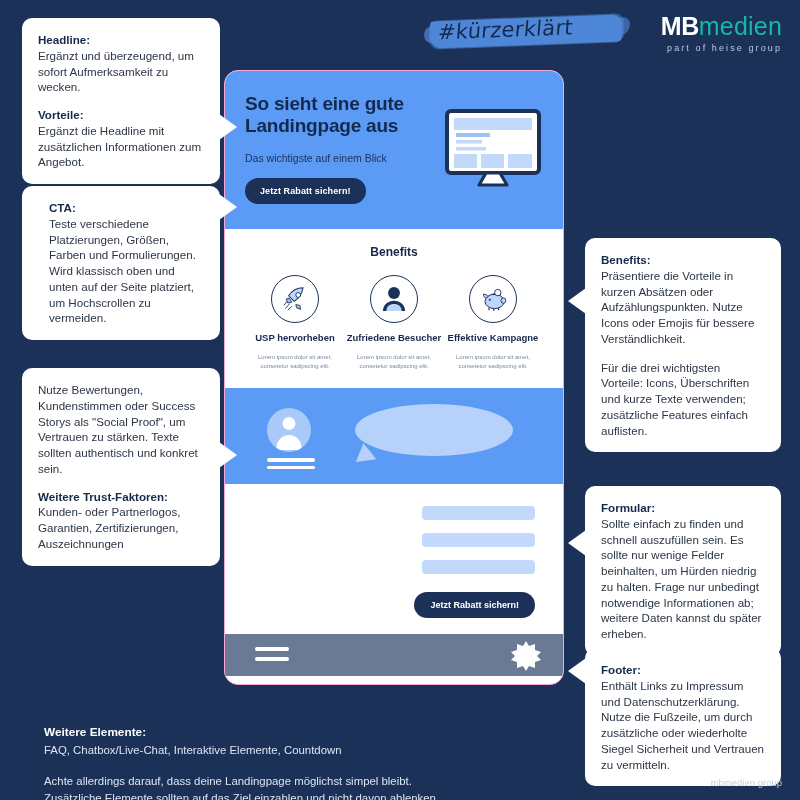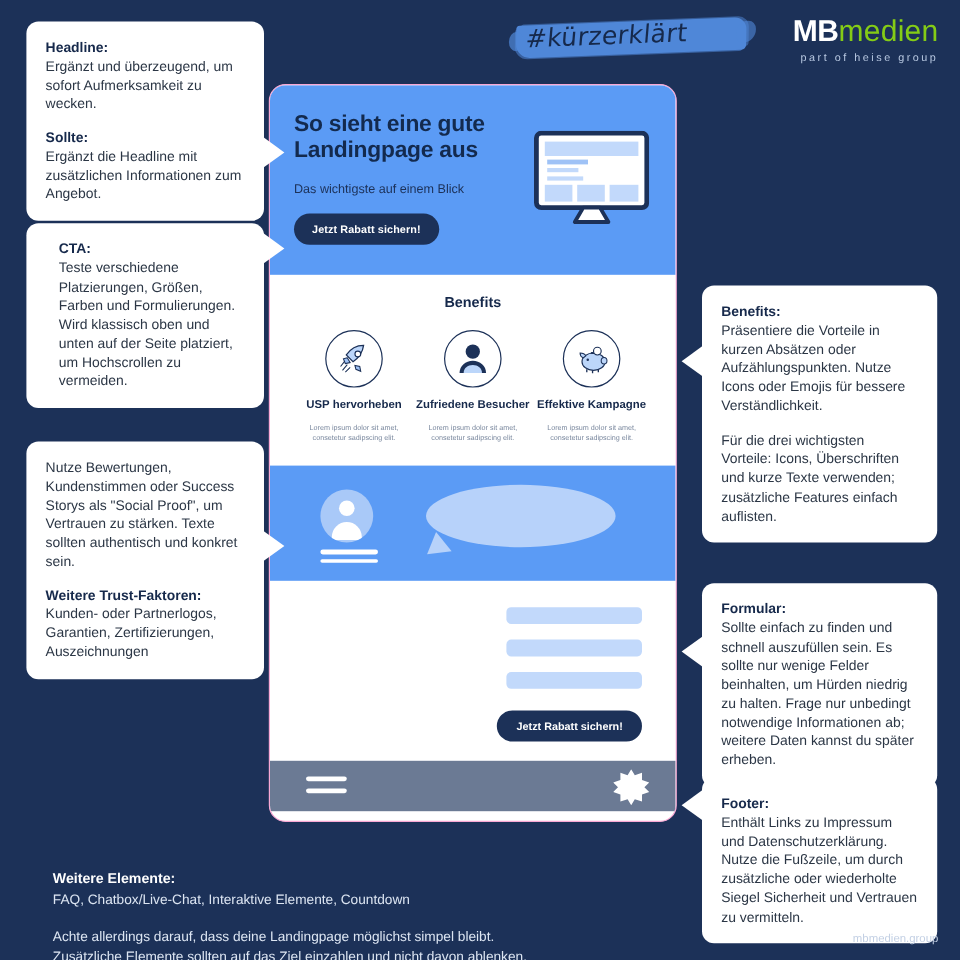--- a/index.html
+++ b/index.html
@@ -80,21 +80,21 @@
   }
   .logo .lo-main {
     font-size: 25px;
     font-weight: 700;
     letter-spacing: -.4px;
     color: #ffffff;
     white-space: nowrap;
   }
   .logo .lo-main .light {
     font-weight: 300;
-    color: #84cc16;
+    color: #14b8a6;
     letter-spacing: .2px;
   }
   .logo .lo-sub {
     margin-top: 5px;
     font-size: 9px;
     letter-spacing: 2.1px;
     color: #b9c9e2;
     white-space: nowrap;
   }
 
@@ -455,21 +455,21 @@
       <svg class="seal" width="30" height="30" viewBox="0 0 30 30">
         <polygon fill="#fff" points="15,0 18,5 24,3 24,9 30,11 26,15 30,19 24,21 24,27 18,25 15,30 12,25 6,27 6,21 0,19 4,15 0,11 6,9 6,3 12,5"></polygon>
       </svg>
     </div>
 
   </div>
 
   <div class="callout" id="c-headline">
     <span class="hd">Headline:</span>
     <p>Ergänzt und überzeugend, um sofort Aufmerksamkeit zu wecken.</p>
-    <span class="hd" style="margin-top:12px">Sollte:</span>
+    <span class="hd" style="margin-top:12px">Vorteile:</span>
     <p>Ergänzt die Headline mit zusätzlichen Informationen zum Angebot.</p>
     <span class="tail right" style="top:96px"></span>
   </div>
 
   <div class="callout" id="c-cta">
     <span class="hd">CTA:</span>
     <p>Teste  verschiedene Platzierungen, Größen, Farben und Formulierungen. Wird klassisch oben und unten auf der Seite platziert, um Hochscrollen zu vermeiden.</p>
     <span class="tail right" style="top:8px"></span>
   </div>
 

